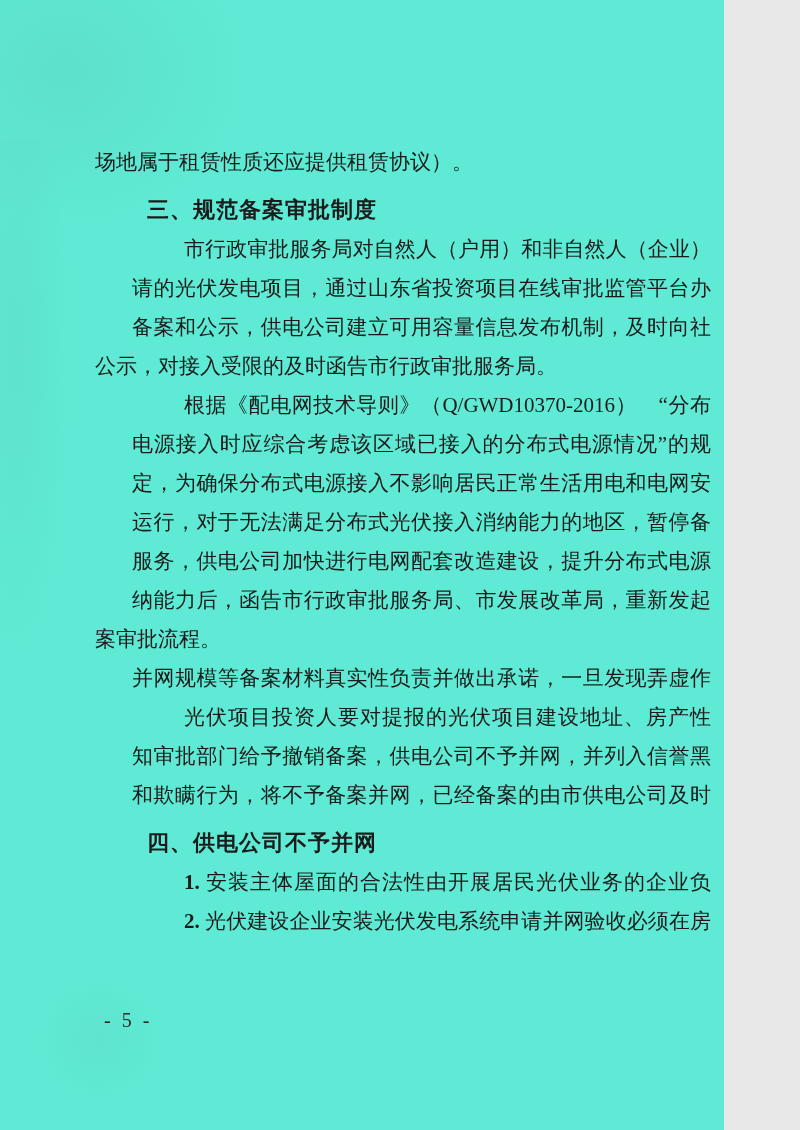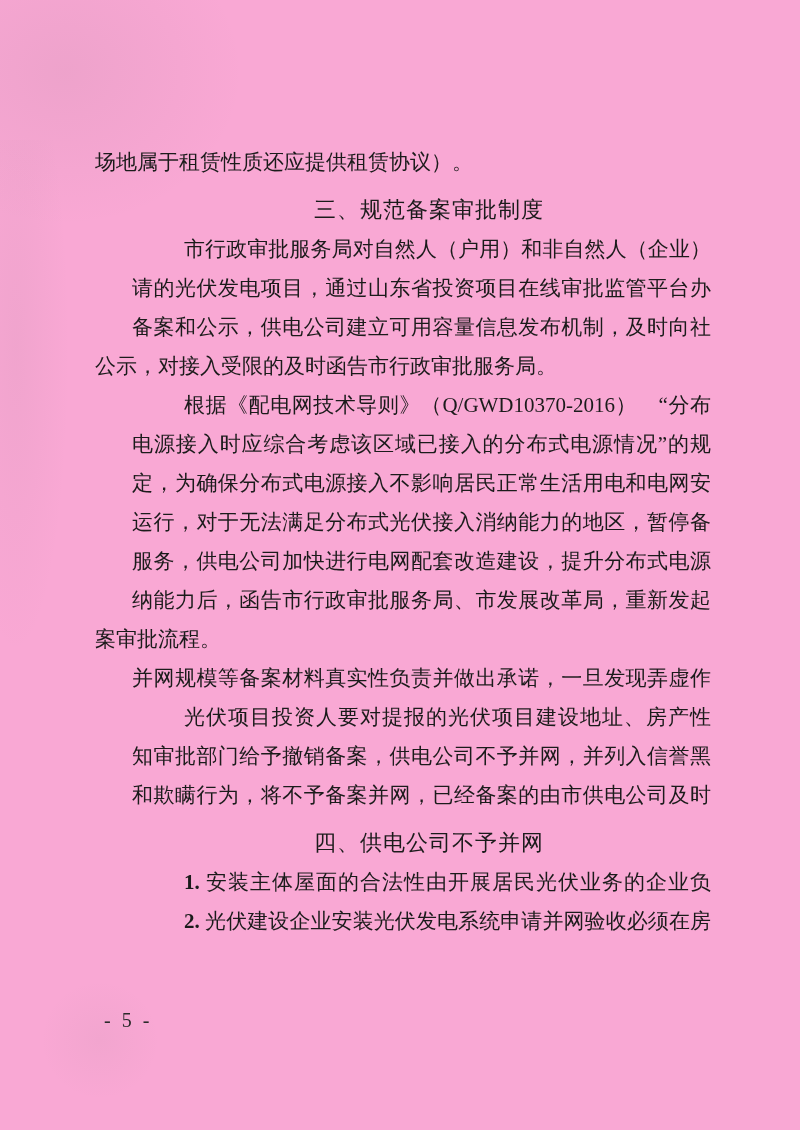--- a/index.html
+++ b/index.html
@@ -2,23 +2,23 @@
 <html><head>
 <meta charset="utf-8">
 <style>
   html, body {
     margin: 0;
     padding: 0;
     background: #e8e8e8;
   }
   .page {
     position: relative;
-    width: 800px;
+    width: 724px;
     height: 1130px;
-    background: #f9a8d4;
+    background: #5eead4;
     overflow: hidden;
     font-family: "Liberation Serif", "DejaVu Serif", serif;
     color: #1b1b1b;
   }
   
   .smudge {
     position: absolute;
     pointer-events: none;
   }
   .smudge.s1 {
@@ -52,24 +52,24 @@
   }
   .line.indent {
     text-indent: 52px;
   }
   .para.heading {
     margin-top: 8px;
     margin-bottom: 1px;
   }
   .para.heading .line {
     font-family: "Liberation Sans", "DejaVu Sans", sans-serif;
-    font-weight: 400;
+    font-weight: 700;
     font-size: 22px;
     text-indent: 52px;
-    text-align: center;
+    text-align: left;
     letter-spacing: 1px;
   }
   .num {
     font-weight: 700;
   }
   .page-number {
     position: absolute;
     left: 104px;
     top: 1006px;
     height: 28px;

